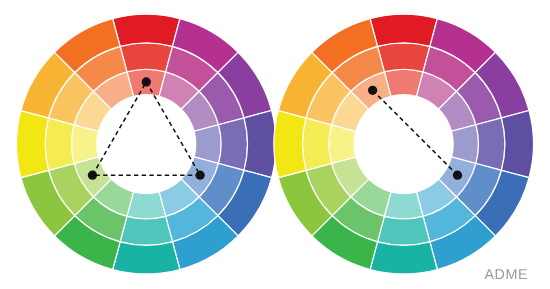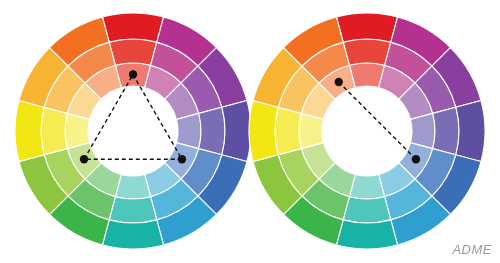--- a/index.html
+++ b/index.html
@@ -6,28 +6,27 @@
   body{
     width:500px;height:263px;
     background:#ffffff;
     font-family:"Liberation Sans", sans-serif;
     overflow:hidden;
     position:relative;
   }
   #stage{position:relative;width:500px;height:263px;}
   .watermark{
     position:absolute;
-    right:8px;bottom:6px;
+    right:20px;bottom:6px;
     font-family:"Liberation Sans", sans-serif;
     font-size:13px;
     letter-spacing:0.5px;
     color:#9a9a9a;
     font-weight:400;
     user-select:none;
-    font-style:italic;
   }
 </style>
 </head>
 <body>
 
 <div id="stage">
   <svg id="wheels-svg" width="500" height="263" viewBox="0 0 500 263" xmlns="http://www.w3.org/2000/svg">
       <g>
         <path d="M 115.4003049330286 65.31704381234336 A 68 68 0 0 1 150.59969506697144 65.31704381234336 L 144.64685702961344 87.53333781699193 A 45 45 0 0 0 121.35314297038657 87.53333781699192 Z" fill="#ee7a72" stroke="#ffffff" stroke-width="1.1"></path>
         <path d="M 150.59969506697144 65.31704381234336 A 68 68 0 0 1 181.08326112068522 82.91673887931478 L 164.81980515339464 99.18019484660536 A 45 45 0 0 0 144.64685702961344 87.53333781699193 Z" fill="#d182b5" stroke="#ffffff" stroke-width="1.1"></path>

